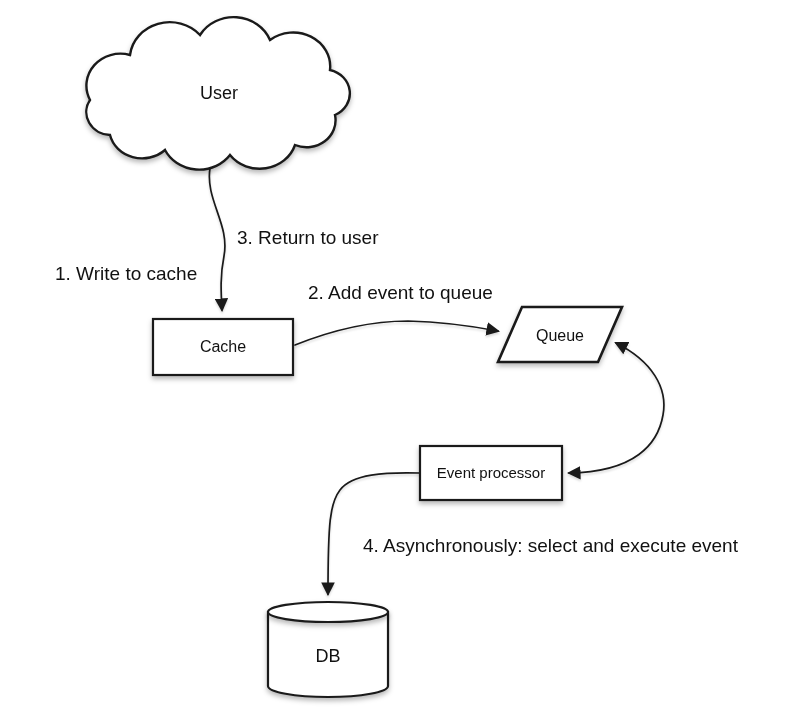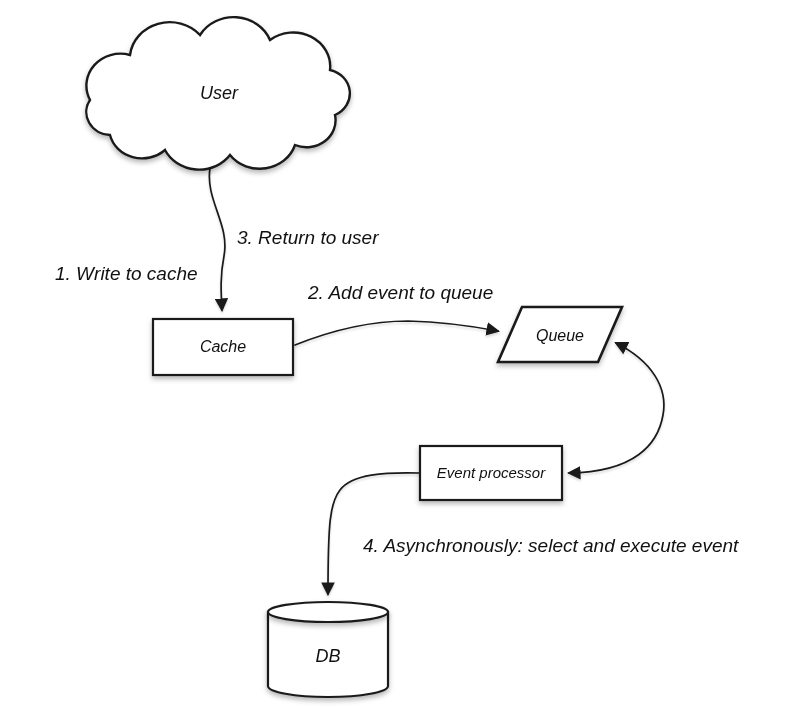--- a/index.html
+++ b/index.html
@@ -9,21 +9,20 @@
     width: 786px;
     height: 728px;
     overflow: hidden;
     font-family: "Liberation Sans", sans-serif;
   }
   .diagram-wrap {
     position: relative;
     width: 786px;
     height: 585px;
     background: #ffffff;
-    font-style: italic;
   }
   svg { display: block; }
   .shape {
     fill: #ffffff;
     stroke: #1a1a1a;
     filter: drop-shadow(0px 3px 2.5px rgba(0,0,0,0.28));
   }
   .cloud  { stroke-width: 2.4; }
   .box    { stroke-width: 2.2; }
   .para   { stroke-width: 2.6; }

